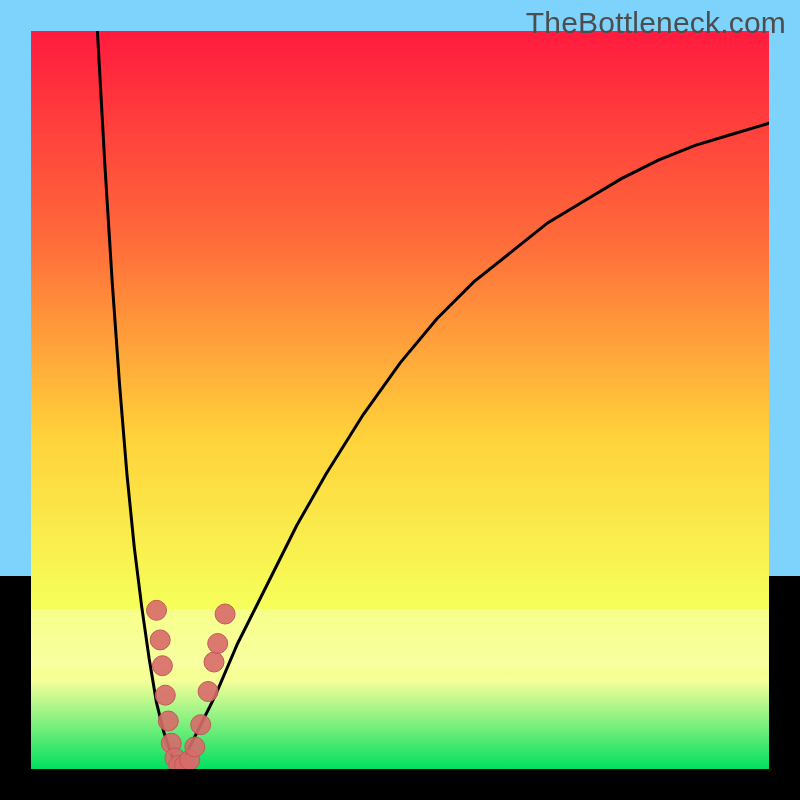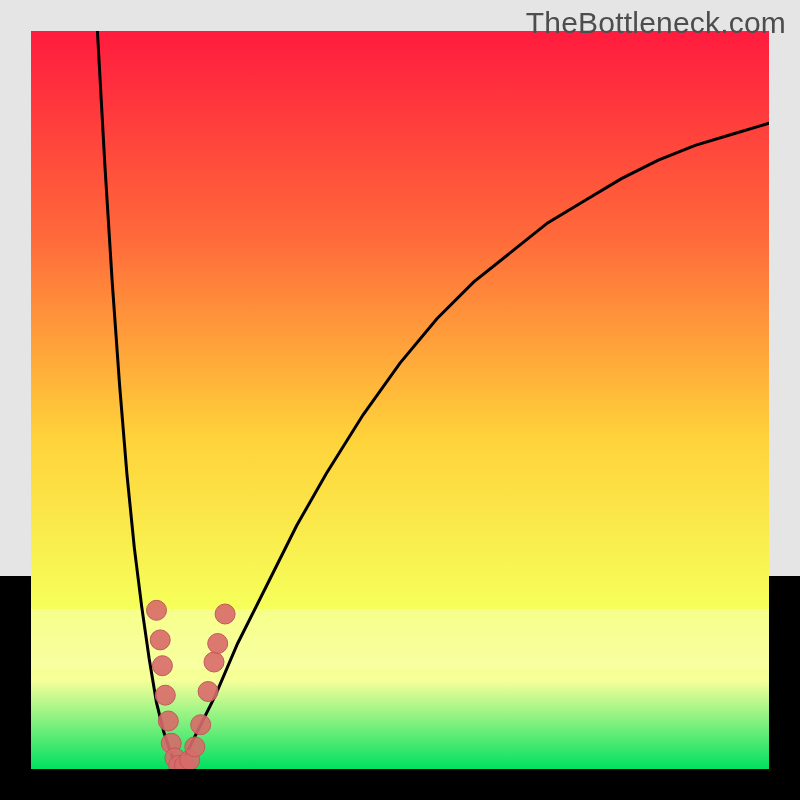--- a/index.html
+++ b/index.html
@@ -10,21 +10,21 @@
     overflow: hidden;
     background: #000;
     font-family: Arial, Helvetica, sans-serif;
   }
   .frame {
     position: absolute;
     left: 0;
     top: 0;
     width: 800px;
     height: 576px;
-    background: #e5e5e5;
+    background: #7dd3fc;
   }
   .plot {
     position: absolute;
     left: 31px;
     top: 31px;
     width: 738px;
     height: 738px;
   }
   .watermark {
     position: absolute;

